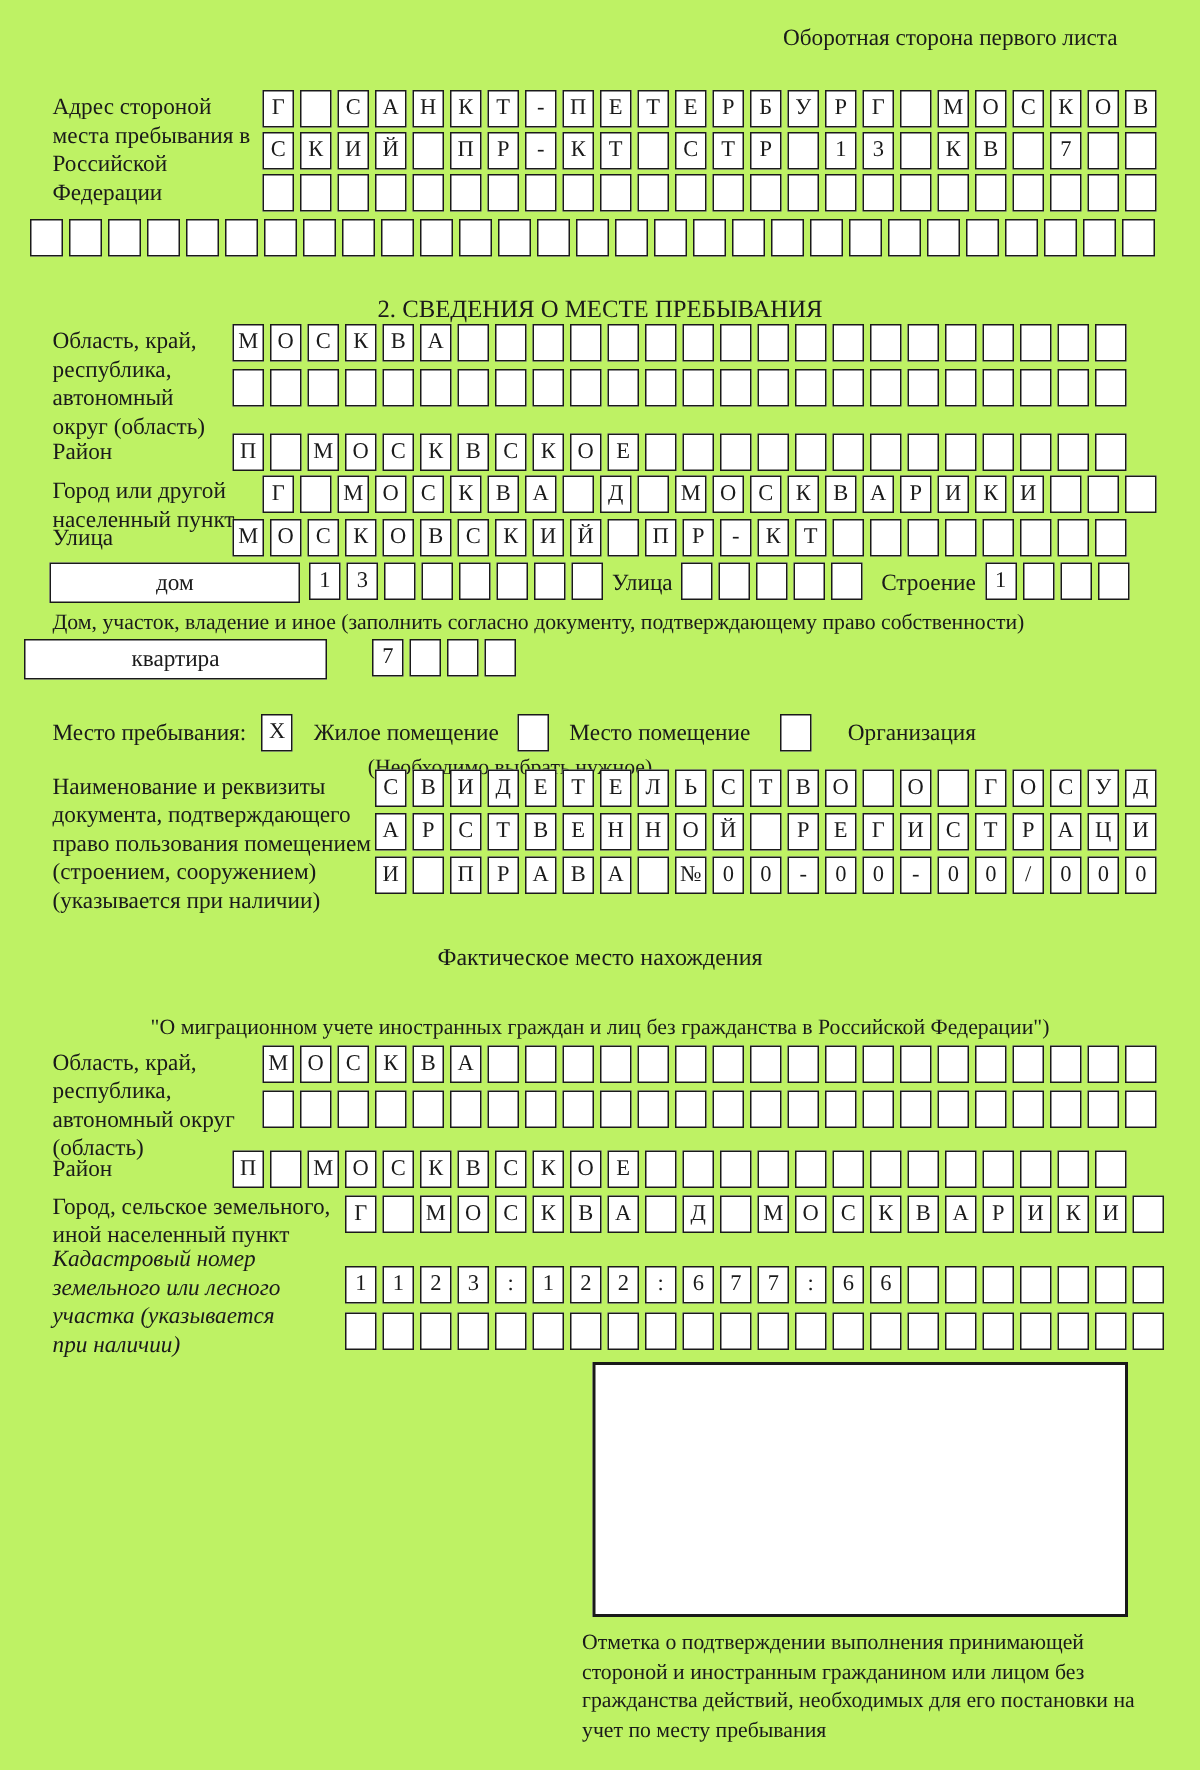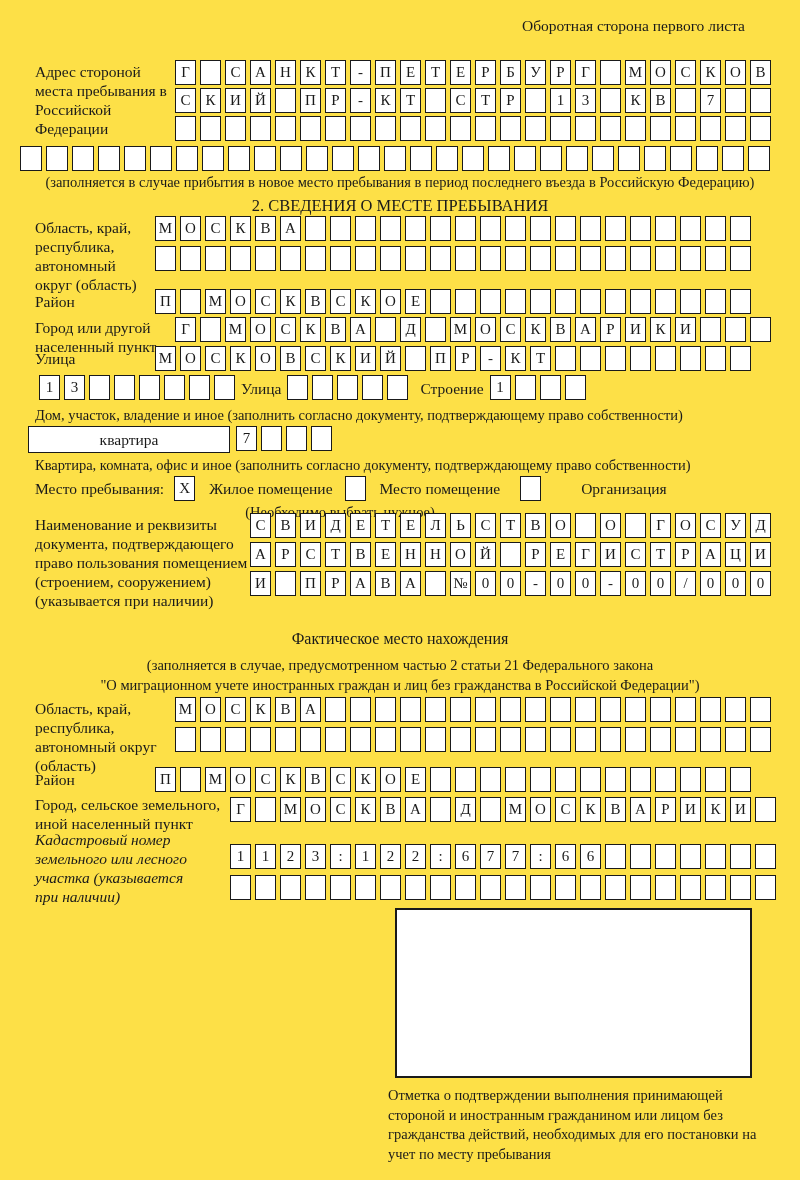--- a/index.html
+++ b/index.html
@@ -1,21 +1,21 @@
 <!DOCTYPE html>
 <html><head>
 <meta charset="utf-8">
 <style>
   * { box-sizing: border-box; margin: 0; padding: 0; }
   html, body { background: #ffffff; }
   .page {
     position: relative;
     width: 800px;
     height: 1180px;
-    background: #fde047;
+    background: #bef264;
     color: #1a1a1a;
     font-family: "Liberation Serif", "DejaVu Serif", serif;
     overflow: hidden;
     padding-left: 40px;
   }
   .abs { position: absolute; }
   .lbl { font-size: 15.5px; line-height: 19px; }
   .cap { font-size: 14.5px; line-height: 19px; }
   .center { left: 0; width: 800px; text-align: center; }
   .bold { font-weight: normal; }
@@ -150,21 +150,20 @@
       <span class="box wide"></span>
       <span class="box wide"></span>
       <span class="box wide"></span>
       <span class="box wide"></span>
       <span class="box wide"></span>
       <span class="box wide"></span>
       <span class="box wide"></span>
       <span class="box wide"></span>
     </div>
 
-  <div class="abs cap center" style="top:173px;">(заполняется в случае прибытия в новое место пребывания в период последнего въезда в Российскую Федерацию)</div>
 
   <div class="abs center bold" style="top:196px; font-size:16.5px;">2. СВЕДЕНИЯ О МЕСТЕ ПРЕБЫВАНИЯ</div>
 
   <div class="abs lbl" style="left:35px; top:218px; width:115px;">Область, край, республика, автономный округ (область)</div>
   <div class="abs" style="left:155px; top:216px;">
     <div class="box-row" style="margin-bottom:5px;">
         <span class="box">М</span>
         <span class="box">О</span>
         <span class="box">С</span>
         <span class="box">К</span>
@@ -295,20 +294,21 @@
       <span class="box"></span>
       <span class="box"></span>
       <span class="box"></span>
       <span class="box"></span>
       <span class="box"></span>
       <span class="box"></span>
       <span class="box"></span>
     </div>
 
   <div class="abs inline-row" style="left:33px; top:375px;">
+    <span class="field-box" style="width:167px;">дом</span>
     <span class="box-row" style="margin-left:6px;">
         <span class="box">1</span>
         <span class="box">3</span>
         <span class="box"></span>
         <span class="box"></span>
         <span class="box"></span>
         <span class="box"></span>
         <span class="box"></span>
         <span class="box"></span>
       </span>
@@ -323,39 +323,38 @@
     <span class="lbl" style="margin:4px 6px 0 8px;">Строение</span>
     <span class="box-row">
         <span class="box">1</span>
         <span class="box"></span>
         <span class="box"></span>
         <span class="box"></span>
       </span>
   </div>
   <div class="abs cap" style="left:35px; top:406px;">Дом, участок, владение и иное (заполнить согласно документу, подтверждающему право собственности)</div>
 
-  <div class="abs inline-row" style="left:28px; top:426px;">
+  <div class="abs inline-row" style="left:16px; top:426px;gap:24px;">
     <span class="field-box" style="width:202px;">квартира</span>
     <span class="box-row" style="margin-left:6px;">
         <span class="box">7</span>
         <span class="box"></span>
         <span class="box"></span>
         <span class="box"></span>
       </span>
   </div>
-  <div class="abs cap" style="left:35px; top:456px;">Квартира, комната, офис и иное (заполнить согласно документу, подтверждающему право собственности)</div>
 
   <div class="abs inline-row" style="left:35px; top:476px;">
     <span class="lbl" style="margin-top:3px;">Место пребывания:</span>
     <span class="box" style="margin-left:10px;">X</span>
     <span class="lbl" style="margin:3px 0 0 10px;">Жилое помещение</span>
     <span class="box" style="margin-left:12px;"></span>
     <span class="lbl" style="margin:3px 0 0 10px;">Место помещение</span>
     <span class="box" style="margin-left:20px;"></span>
-    <span class="lbl" style="margin:3px 0 0 36px;">Организация</span>
+    <span class="lbl" style="margin:3px 0 0 20px;">Организация</span>
   </div>
   <div class="abs lbl" style="left:35px; top:515px; width:215px;">Наименование и реквизиты документа, подтверждающего право пользования помещением (строением, сооружением) (указывается при наличии)</div>
 
   <div class="abs cap" style="left:150px; top:503px; width:380px; text-align:center;">(Необходимо выбрать нужное)</div>
   <div class="abs" style="left:250px; top:513px;">
     <div class="box-row" style="margin-bottom:4px;">
         <span class="box">С</span>
         <span class="box">В</span>
         <span class="box">И</span>
         <span class="box">Д</span>
@@ -419,21 +418,20 @@
         <span class="box">0</span>
         <span class="box">0</span>
         <span class="box">/</span>
         <span class="box">0</span>
         <span class="box">0</span>
         <span class="box">0</span>
       </div>
   </div>
 
   <div class="abs center bold" style="top:630px; font-size:16px;">Фактическое место нахождения</div>
-  <div class="abs cap center" style="top:656px;">(заполняется в случае, предусмотренном частью 2 статьи 21 Федерального закона</div>
   <div class="abs cap center" style="top:676px;">"О миграционном учете иностранных граждан и лиц без гражданства в Российской Федерации")</div>
 
   <div class="abs lbl" style="left:35px; top:699px; width:130px;">Область, край, республика, автономный округ (область)</div>
   <div class="abs" style="left:175px; top:697px;">
     <div class="box-row" style="margin-bottom:5px;">
         <span class="box">М</span>
         <span class="box">О</span>
         <span class="box">С</span>
         <span class="box">К</span>
         <span class="box">В</span>

